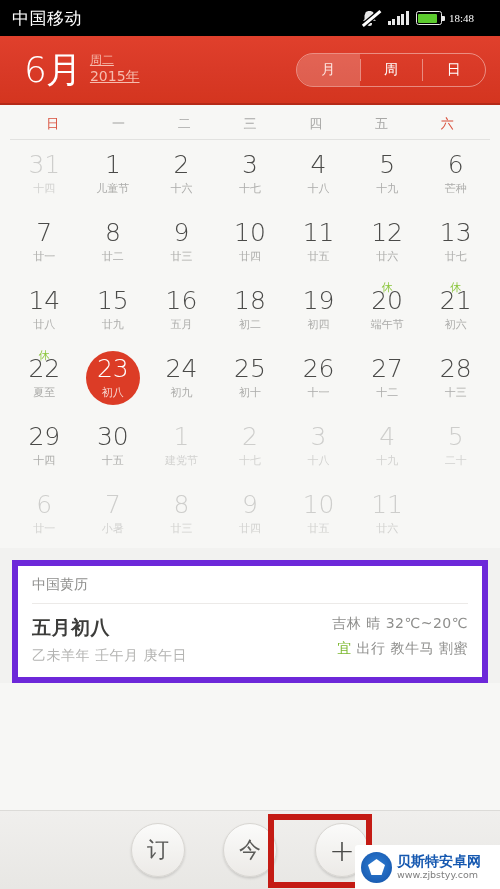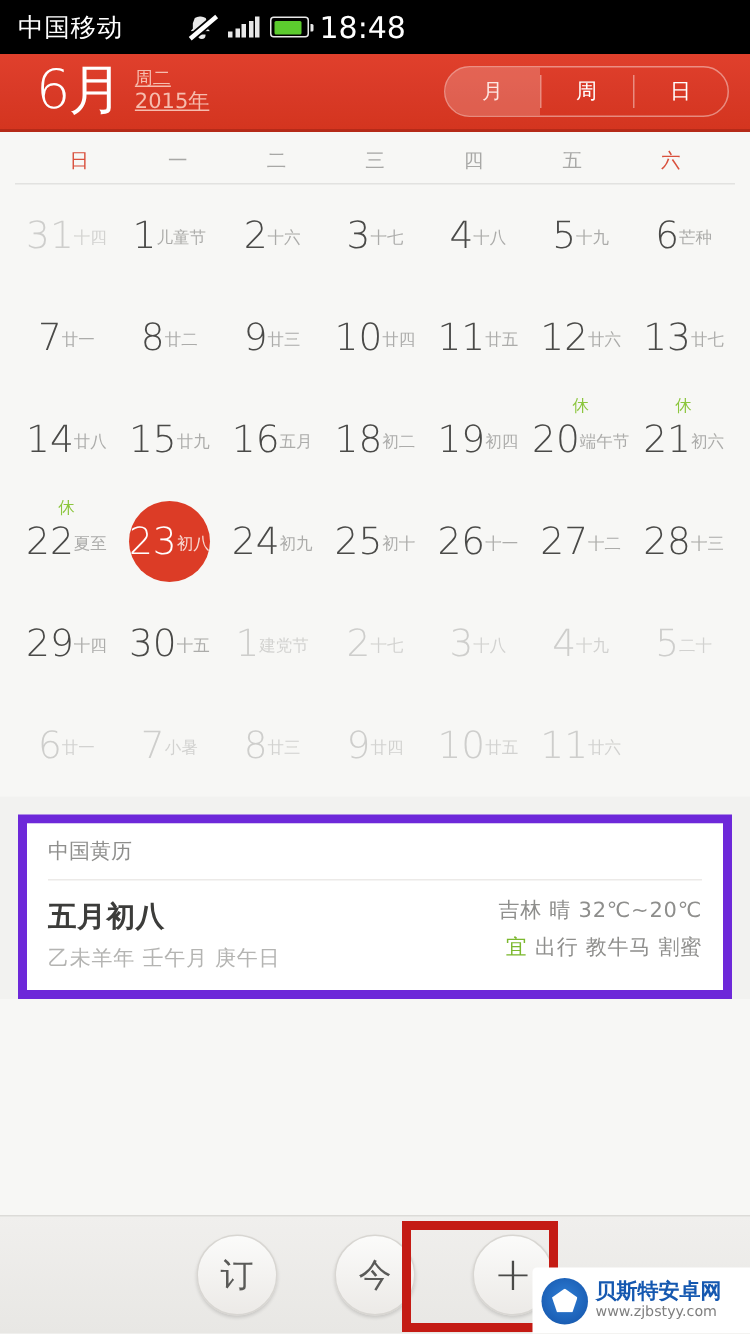--- a/index.html
+++ b/index.html
@@ -7,27 +7,27 @@
   body {
     font-family:"DejaVu Sans","Liberation Sans",sans-serif;
     background:#f2f2f0;
     overflow:hidden;
     position:relative;
   }
 
   
   .statusbar{
     height:36px; background:#000; color:#fff;
-    display:flex; align-items:center; 
-    padding:0 12px 0 12px;
+    display:flex; align-items:center; justify-content:space-between;
+    padding:0 26px 0 12px;
     gap:43px;
   }
   .sb-carrier{ font-size:17px; letter-spacing:.5px; }
   .sb-right{ display:flex; align-items:center; gap:7px; }
-  .sb-clock{ font-size:20px; }
+  .sb-clock{ font-size:11px;font-family:Liberation Serif, serif; }
 
   .icon-mute{ position:relative; width:20px; height:17px; }
   .icon-mute .bell{
     position:absolute; left:2px; top:1px; width:13px; height:12px;
     background:#e8e8e8;
     clip-path:polygon(50% 0,78% 12%,88% 42%,88% 72%,100% 86%,0 86%,12% 72%,12% 42%,22% 12%);
   }
   .icon-mute .clap{
     position:absolute; left:6.5px; top:13px; width:5px; height:3.5px;
     background:#e8e8e8; border-radius:0 0 4px 4px;
@@ -47,21 +47,21 @@
 
   .icon-battery{ position:relative; width:26px; height:14px;
     border:1.8px solid #e8e8e8; border-radius:2.5px; }
   .icon-battery::after{ content:""; position:absolute; right:-4px; top:3.5px;
     width:2.5px; height:5px; background:#e8e8e8; border-radius:0 1px 1px 0;}
   .icon-battery .lvl{ position:absolute; left:1.5px; top:1.5px; bottom:1.5px;
     width:76%; background:#5ccb2e; border-radius:1px; }
 
   
   .appheader{
-    height:52px;
+    height:69px;
     background:linear-gradient(180deg,#e0402c 0%,#d93a27 50%,#d4351f 100%);
     border-bottom:2px solid #b52a18;
     display:flex; align-items:center; padding:0 14px 0 24px;
     position:relative;
   }
   .hdr-left{ display:flex; align-items:flex-end; }
   .hdr-month{ font-size:36px; color:#fff; line-height:1; font-weight:300; letter-spacing:-1px;}
   .hdr-sub{ margin-left:9px; padding-bottom:2px; color:#f6bcae; line-height:1.25;text-decoration:underline; }
   .hdr-weekday{ font-size:12px; }
   .hdr-year{ font-size:14px; }
@@ -86,21 +86,21 @@
   .weekdays{
     display:grid; grid-template-columns:repeat(7,1fr);
     padding:7px 10px 6px; border-bottom:1px solid #e2e2e0;
     margin:0 10px;
   }
   .weekdays span{ text-align:center; font-size:13px; color:#a8a8a6; }
   .weekdays span.wk{ color:#d9503c; }
 
   .grid{ display:grid; grid-template-columns:repeat(7,1fr); padding:0 10px; }
   .cell{
-    height:68px; display:flex; flex-direction:row;
+    height:68px; display:flex; flex-direction:column;
     align-items:center; justify-content:center; position:relative;
   }
   .cell .num{ font-size:25px; color:#4a4a48; line-height:1.05; font-weight:300; }
   .cell .lun{ font-size:11px; color:#acacaa; margin-top:2px; }
   .cell.dim .num{ color:#cececc; }
   .cell.dim .lun{ color:#d2d2d0; }
   .cell .rest{
     position:absolute; top:6px; font-size:11px; color:#8cc63e; line-height:1;
   }
   .cell.sel .circle{

